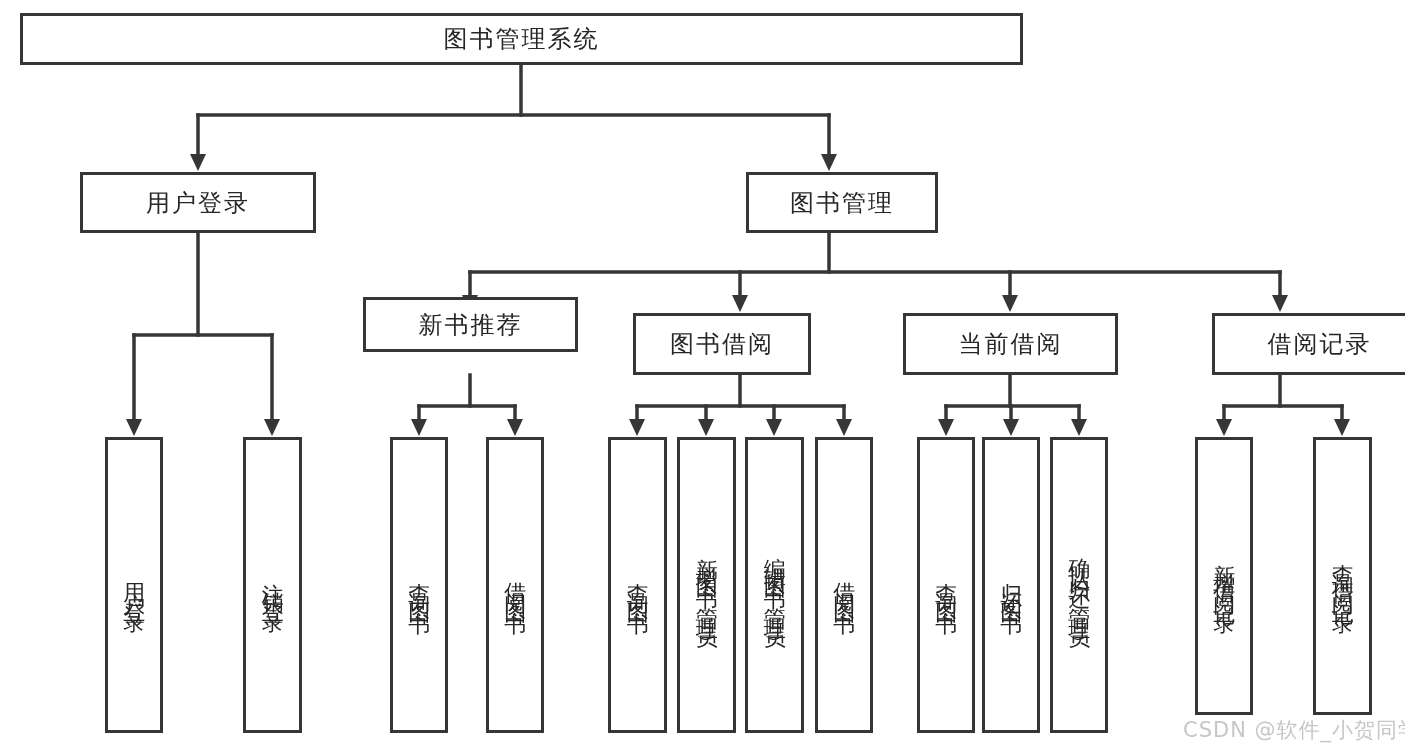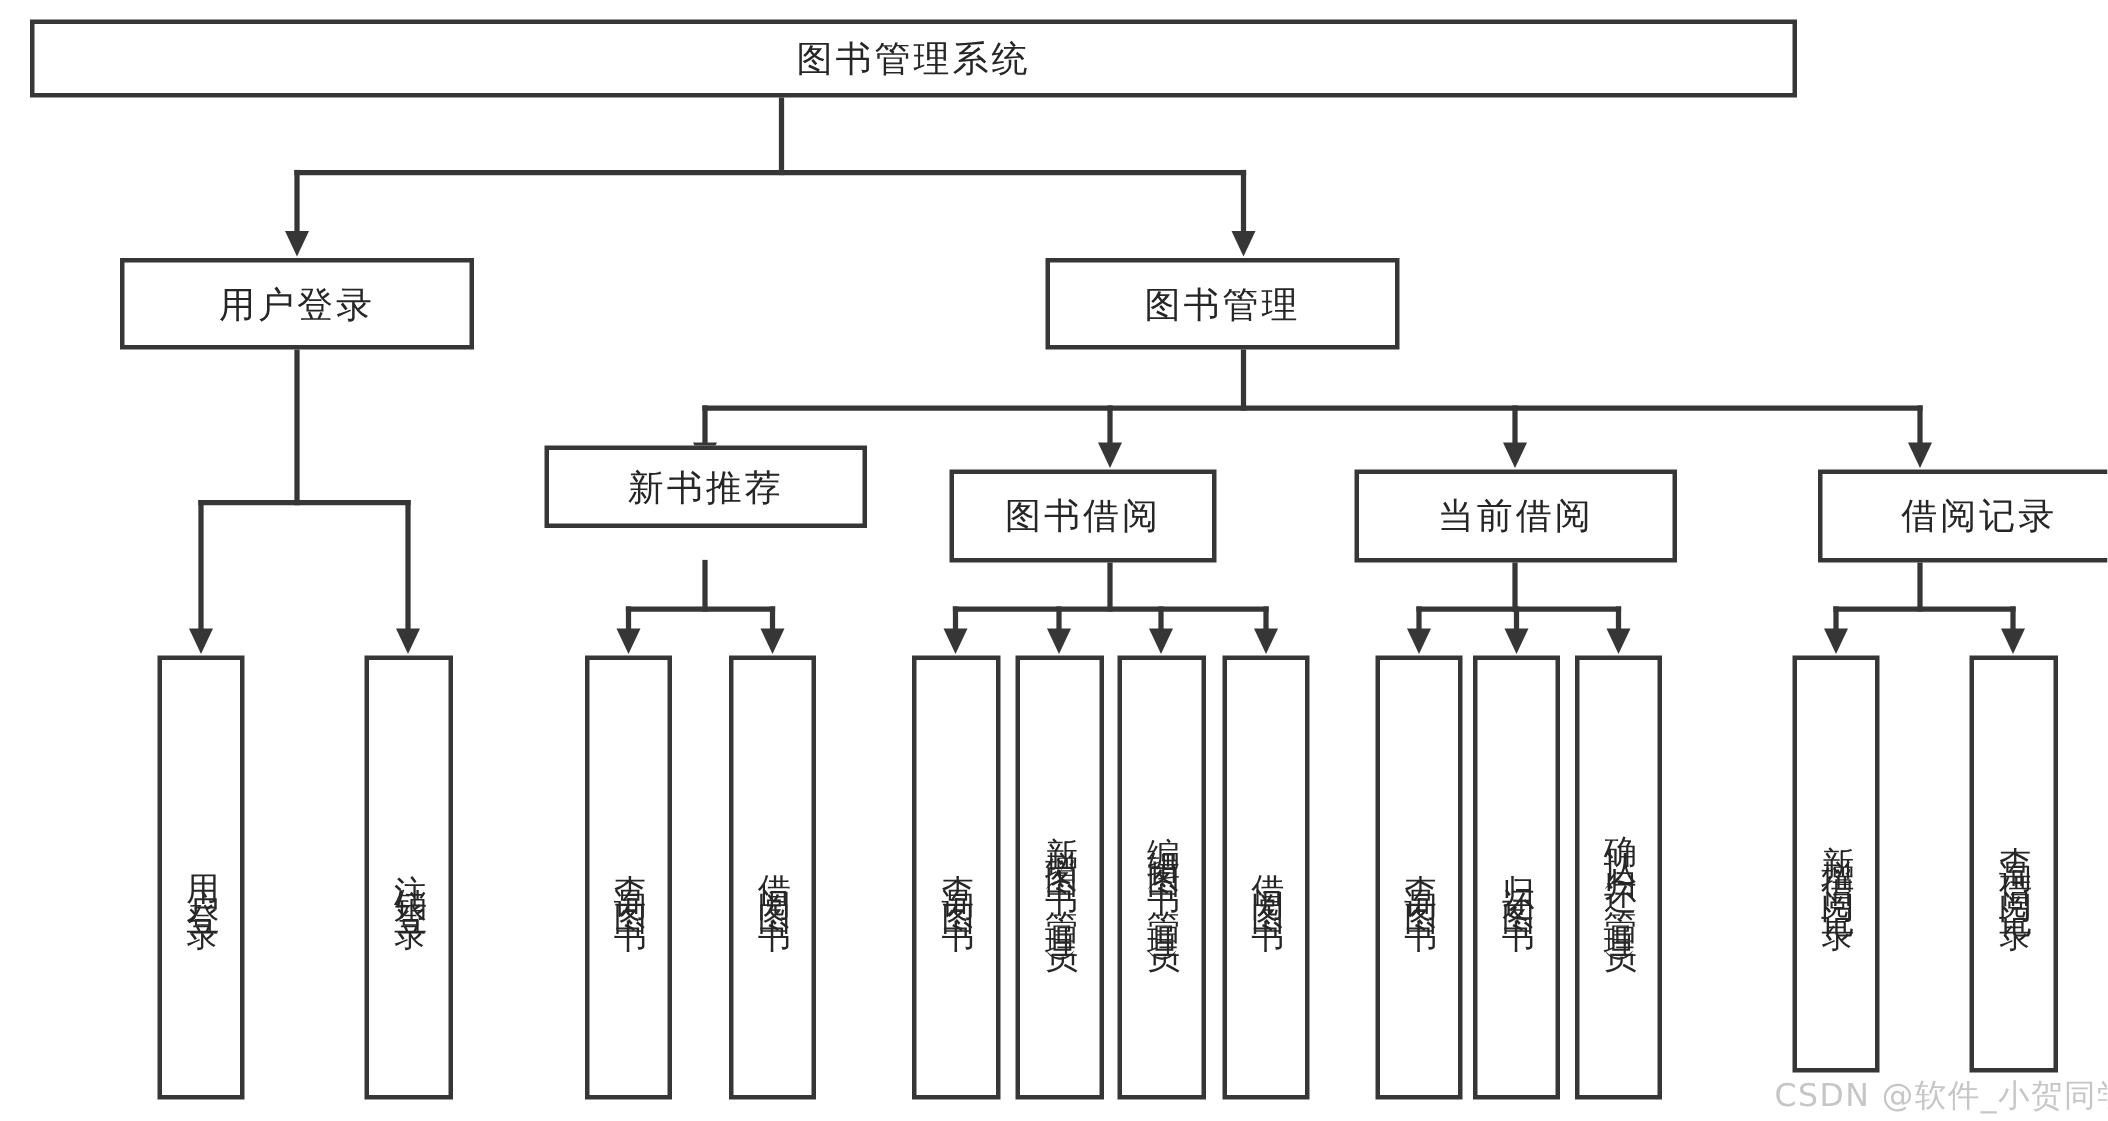--- a/index.html
+++ b/index.html
@@ -78,28 +78,28 @@
       <line x1="1079" y1="406" x2="1079" y2="423" stroke="#363636" stroke-width="3.5" stroke-linecap="square"></line>
       <polygon points="1071,419 1087,419 1079,436" fill="#363636"></polygon>
       <line x1="1280" y1="375" x2="1280" y2="406" stroke="#363636" stroke-width="3.5" stroke-linecap="square"></line>
       <line x1="1224" y1="406" x2="1342" y2="406" stroke="#363636" stroke-width="3.5" stroke-linecap="square"></line>
       <line x1="1224" y1="406" x2="1224" y2="423" stroke="#363636" stroke-width="3.5" stroke-linecap="square"></line>
       <polygon points="1216,419 1232,419 1224,436" fill="#363636"></polygon>
       <line x1="1342" y1="406" x2="1342" y2="423" stroke="#363636" stroke-width="3.5" stroke-linecap="square"></line>
       <polygon points="1334,419 1350,419 1342,436" fill="#363636"></polygon>
     </svg>
 
-  <div class="box box-h" style="left:20px;top:13px;width:1178px;height:52px;">
+  <div class="box box-h" style="left:20px;top:13px;width:1003px;height:52px;">
     <span>图书管理系统</span>
   </div>
 
   <div class="box box-h" style="left:80px;top:172px;width:236px;height:61px;">
     <span>用户登录</span>
   </div>
-  <div class="box box-h" style="left:697px;top:172px;width:236px;height:61px;">
+  <div class="box box-h" style="left:746px;top:172px;width:192px;height:61px;">
     <span>图书管理</span>
   </div>
 
   <div class="box box-h" style="left:363px;top:297px;width:215px;height:55px;text-align:center;">
     <span>新书推荐</span>
   </div>
   <div class="box box-h" style="left:633px;top:313px;width:178px;height:62px;">
     <span>图书借阅</span>
   </div>
   <div class="box box-h" style="left:903px;top:313px;width:215px;height:62px;">

